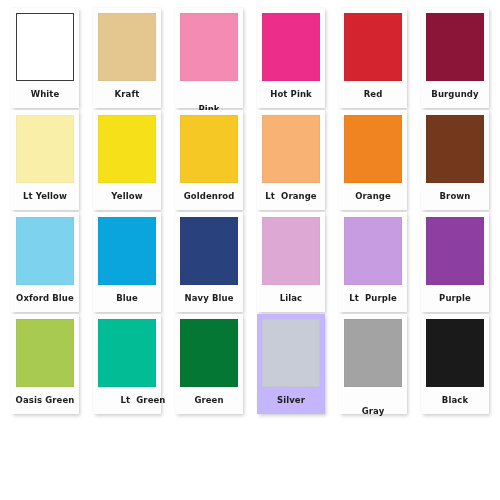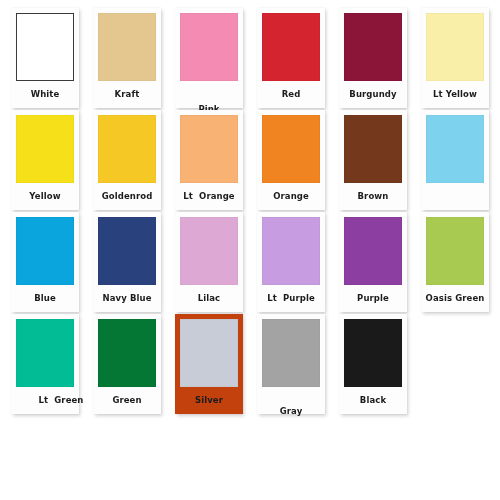--- a/index.html
+++ b/index.html
@@ -87,20 +87,26 @@
       </div>
     </div>
     <div class="swatch-cell">
       <div class="swatch-card" style="background: rgb(253, 253, 253); gap: 24px;">
         <div class="swatch-color" style="background: rgb(244, 139, 178);"></div>
         <div class="swatch-label" style="color: rgb(28, 28, 28);">Pink</div>
       </div>
     </div>
     <div class="swatch-cell">
       <div class="swatch-card" style="background: rgb(253, 253, 253);">
+        <div class="swatch-color" style="background: rgb(237, 45, 138);"></div>
+        <div class="swatch-label" style="color: rgb(28, 28, 28);">Hot Pink</div>
+      </div>
+    </div>
+    <div class="swatch-cell">
+      <div class="swatch-card" style="background: rgb(253, 253, 253);">
         <div class="swatch-color" style="background: rgb(211, 36, 48);"></div>
         <div class="swatch-label" style="color: rgb(28, 28, 28);">Red</div>
       </div>
     </div>
     <div class="swatch-cell">
       <div class="swatch-card" style="background: rgb(253, 253, 253);">
         <div class="swatch-color" style="background: rgb(138, 21, 56);"></div>
         <div class="swatch-label" style="color: rgb(28, 28, 28);">Burgundy</div>
       </div>
     </div>
@@ -136,20 +142,21 @@
     </div>
     <div class="swatch-cell">
       <div class="swatch-card" style="background: rgb(253, 253, 253);">
         <div class="swatch-color" style="background: rgb(116, 57, 28);"></div>
         <div class="swatch-label" style="color: rgb(28, 28, 28);">Brown</div>
       </div>
     </div>
     <div class="swatch-cell">
       <div class="swatch-card" style="background: rgb(253, 253, 253);">
         <div class="swatch-color" style="background: rgb(125, 211, 237);"></div>
+        <div class="swatch-label" style="color: rgb(28, 28, 28);">Oxford Blue</div>
       </div>
     </div>
     <div class="swatch-cell">
       <div class="swatch-card" style="background: rgb(253, 253, 253);">
         <div class="swatch-color" style="background: rgb(9, 165, 220);"></div>
         <div class="swatch-label" style="color: rgb(28, 28, 28);">Blue</div>
       </div>
     </div>
     <div class="swatch-cell">
       <div class="swatch-card" style="background: rgb(253, 253, 253);">
@@ -187,21 +194,21 @@
         <div class="swatch-label" style="color: rgb(28, 28, 28); margin-left: 32px;">Lt  Green</div>
       </div>
     </div>
     <div class="swatch-cell">
       <div class="swatch-card" style="background: rgb(253, 253, 253);">
         <div class="swatch-color" style="background: rgb(4, 119, 52);"></div>
         <div class="swatch-label" style="color: rgb(28, 28, 28);">Green</div>
       </div>
     </div>
     <div class="swatch-cell">
-      <div class="swatch-card" style="background: #c2410c; justify-content: flex-end;">
+      <div class="swatch-card" style="background: #c4b5fd; justify-content: flex-end;">
         <div class="swatch-color" style="background: rgb(200, 204, 214);"></div>
         <div class="swatch-label" style="color: rgb(28, 28, 28);">Silver</div>
       </div>
     </div>
     <div class="swatch-cell">
       <div class="swatch-card" style="background: rgb(253, 253, 253); gap: 20px;">
         <div class="swatch-color" style="background: rgb(163, 163, 163);"></div>
         <div class="swatch-label" style="color: rgb(28, 28, 28);">Gray</div>
       </div>
     </div>

